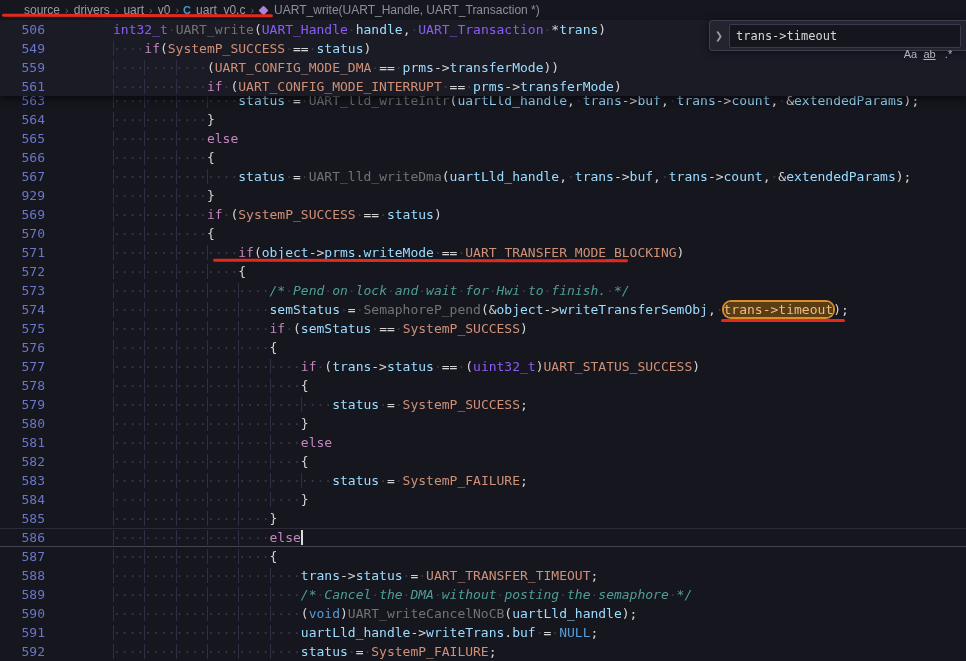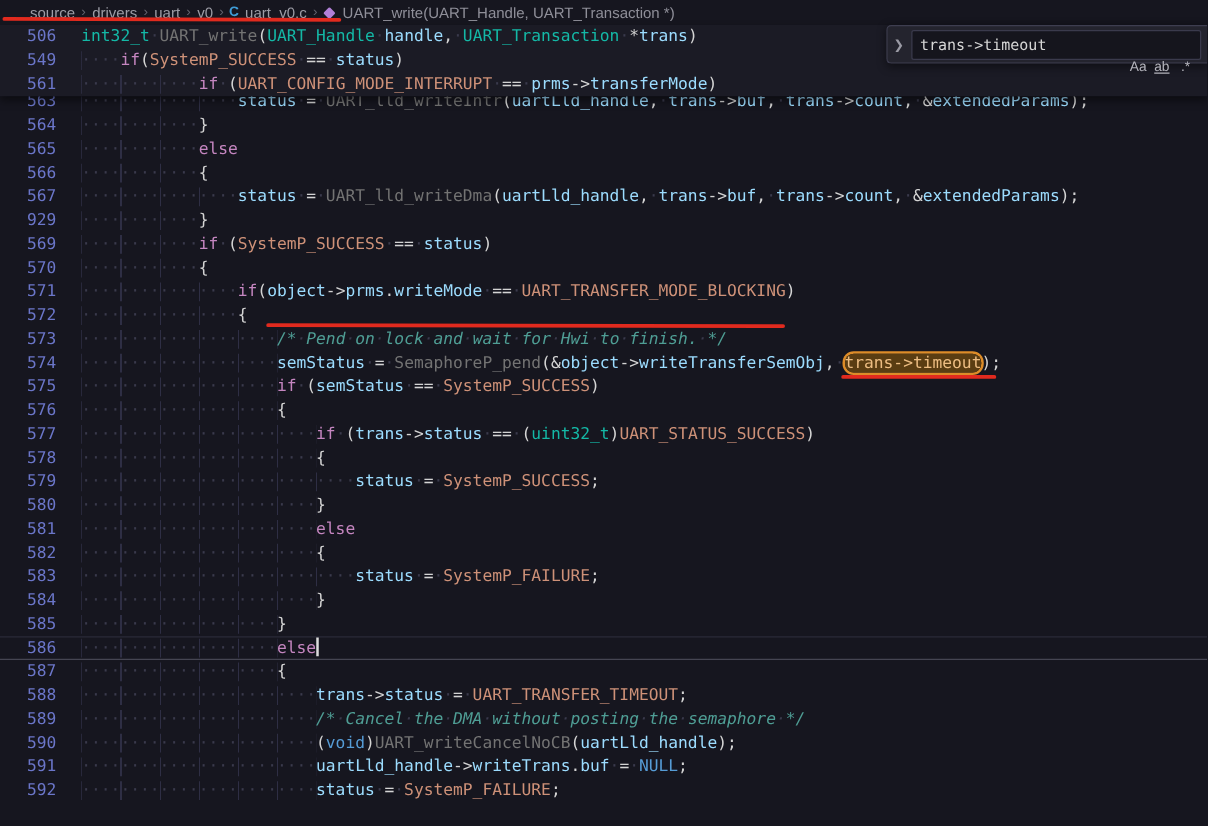--- a/index.html
+++ b/index.html
@@ -46,33 +46,33 @@
   .find-opt{
     color:#b4b4bc;font-size:11px;width:19px;height:18px;flex:none;
     display:flex;align-items:center;justify-content:center;
     border-radius:3px;cursor:pointer;margin-top:36px;
   }
   .find-opt.ww{text-decoration:underline;}
 
   
   .line{
     display:flex;height:19px;line-height:19px;
-    font:13px/19px "DejaVu Sans Mono",monospace;white-space:pre;
+    font:13px/19px "DejaVu Sans Mono",monospace;white-space:pre;gap:48px;
   }
   .ln{width:45px;flex:none;text-align:right;color:#6b76c9;}
   .code{padding-left:20px;position:relative;}
   .ind{
     color:#3a3a4c;
     background:repeating-linear-gradient(to right,#2e2e44,#2e2e44 1px,transparent 1px,transparent 4ch);
   }
   .ws{color:#3a3a4c;}
   .tk-p{color:#d4d4d4;}
   .tk-k{color:#c586c0;}
   .tk-b{color:#569cd6;}
-  .tk-t{color:#14b8a6;}
+  .tk-t{color:#8b5cf6;}
   .tk-f{color:#737373;}
   .tk-m{color:#ce9178;}
   .tk-v{color:#9cdcfe;}
   .tk-c{color:#4f9e95;font-style:italic;}
 
   .sticky{
     position:relative;z-index:5;background:#1b1b25;
     box-shadow:0 4px 7px rgba(0,0,0,.5);
   }
   .editor-lines{position:relative;z-index:1;overflow:hidden;height:565px;}
@@ -125,20 +125,21 @@
     <input class="find-input" type="text" value="trans-&gt;timeout" style="">
     <span class="find-opt">Aa</span>
     <span class="find-opt ww">ab</span>
     <span class="find-opt">.*</span>
   </div>
 </div>
 
 <div class="sticky">
     <div class="line"><div class="ln">506</div><div class="code"><span class="tk-t">int32_t</span><span class="tk-p"><span class="ws">·</span></span><span class="tk-f">UART_write</span><span class="tk-p">(</span><span class="tk-t">UART_Handle</span><span class="tk-p"><span class="ws">·</span></span><span class="tk-v">handle</span><span class="tk-p">,<span class="ws">·</span></span><span class="tk-t">UART_Transaction</span><span class="tk-p"><span class="ws">·</span>*</span><span class="tk-v">trans</span><span class="tk-p">)</span></div></div>
     <div class="line"><div class="ln">549</div><div class="code"><span class="ind">····</span><span class="tk-k">if</span><span class="tk-p">(</span><span class="tk-m">SystemP_SUCCESS</span><span class="tk-p"><span class="ws">·</span>==<span class="ws">·</span></span><span class="tk-v">status</span><span class="tk-p">)</span></div></div>
+    <div class="line"><div class="ln">559</div><div class="code"><span class="ind">············</span><span class="tk-p">(</span><span class="tk-m">UART_CONFIG_MODE_DMA</span><span class="tk-p"><span class="ws">·</span>==<span class="ws">·</span></span><span class="tk-v">prms</span><span class="tk-p">-&gt;</span><span class="tk-v">transferMode</span><span class="tk-p">))</span></div></div>
     <div class="line"><div class="ln">561</div><div class="code"><span class="ind">············</span><span class="tk-k">if</span><span class="tk-p"><span class="ws">·</span>(</span><span class="tk-m">UART_CONFIG_MODE_INTERRUPT</span><span class="tk-p"><span class="ws">·</span>==<span class="ws">·</span></span><span class="tk-v">prms</span><span class="tk-p">-&gt;</span><span class="tk-v">transferMode</span><span class="tk-p">)</span></div></div>
   </div>
 
 <div class="editor-lines">
     <div class="line"><div class="ln">563</div><div class="code"><span class="ind">················</span><span class="tk-v">status</span><span class="tk-p"><span class="ws">·</span>=<span class="ws">·</span></span><span class="tk-f">UART_lld_writeIntr</span><span class="tk-p">(</span><span class="tk-v">uartLld_handle</span><span class="tk-p">,<span class="ws">·</span></span><span class="tk-v">trans</span><span class="tk-p">-&gt;</span><span class="tk-v">buf</span><span class="tk-p">,<span class="ws">·</span></span><span class="tk-v">trans</span><span class="tk-p">-&gt;</span><span class="tk-v">count</span><span class="tk-p">,<span class="ws">·</span>&amp;</span><span class="tk-v">extendedParams</span><span class="tk-p">);</span></div></div>
     <div class="line"><div class="ln">564</div><div class="code"><span class="ind">············</span><span class="tk-p">}</span></div></div>
     <div class="line"><div class="ln">565</div><div class="code"><span class="ind">············</span><span class="tk-k">else</span></div></div>
     <div class="line"><div class="ln">566</div><div class="code"><span class="ind">············</span><span class="tk-p">{</span></div></div>
     <div class="line"><div class="ln">567</div><div class="code"><span class="ind">················</span><span class="tk-v">status</span><span class="tk-p"><span class="ws">·</span>=<span class="ws">·</span></span><span class="tk-f">UART_lld_writeDma</span><span class="tk-p">(</span><span class="tk-v">uartLld_handle</span><span class="tk-p">,<span class="ws">·</span></span><span class="tk-v">trans</span><span class="tk-p">-&gt;</span><span class="tk-v">buf</span><span class="tk-p">,<span class="ws">·</span></span><span class="tk-v">trans</span><span class="tk-p">-&gt;</span><span class="tk-v">count</span><span class="tk-p">,<span class="ws">·</span>&amp;</span><span class="tk-v">extendedParams</span><span class="tk-p">);</span></div></div>
     <div class="line"><div class="ln">929</div><div class="code"><span class="ind">············</span><span class="tk-p">}</span></div></div>

